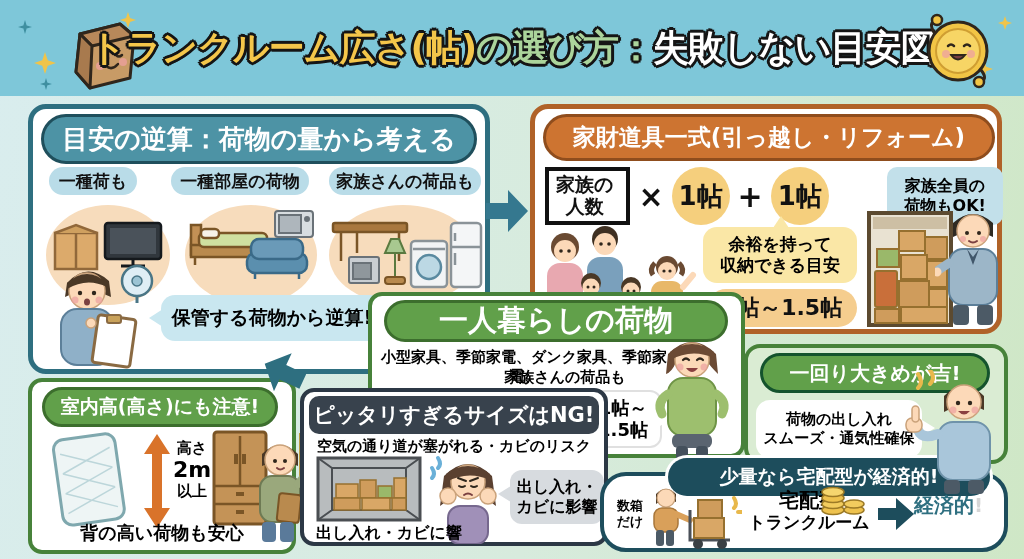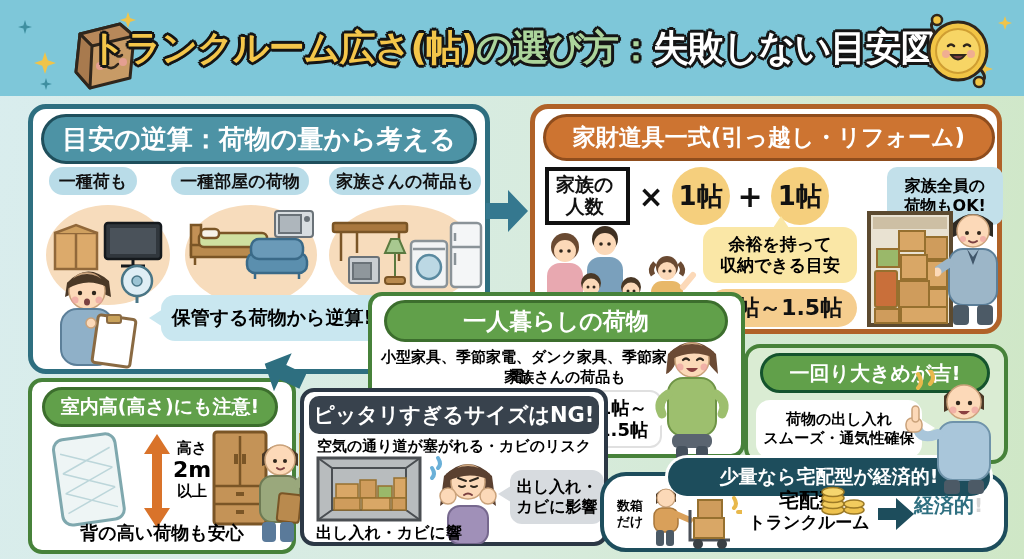--- a/index.html
+++ b/index.html
@@ -54,21 +54,21 @@
 .jo { width:58px; height:58px; background:#f5cf7d; border-radius:50%;
   display:flex; align-items:center; justify-content:center; font-weight:bold; font-size:26px; }
 .ok-badge { left:352px; top:58px; width:116px; height:58px; background:#c2e0ea; border-radius:10px; font-size:16px; }
 .bub-margin { left:168px; top:118px; width:154px; height:56px; background:#fae7a6; border-radius:14px; font-size:17px; }
 .bub-margin .tail { top:-11px; left:70px; border-left:8px solid transparent; border-right:8px solid transparent; border-bottom:12px solid #fae7a6; }
 .range-pill { left:172px; top:180px; width:150px; height:38px; background:#f5cd8e; border-radius:19px; font-size:22px; color:#111; }
 
 
 .p3 { left:368px; top:292px; width:377px; height:166px; border:4px solid #47823a; border-radius:14px; }
 .p3 .hdr { left:12px; top:4px; width:344px; height:42px; background:#61a04a;
-  border:3px solid #3c6e2d; border-radius:22px; font-size:23px; }
+  border:3px solid #3c6e2d; border-radius:22px; font-size:29px; }
 .items1 { position:absolute; left:6px; top:52px; width:292px; text-align:center; font-weight:bold; font-size:15px; }
 .items2 { position:absolute; left:90px; top:72px; width:206px; text-align:center; font-weight:bold; font-size:15px; }
 .bub-single { left:212px; top:94px; width:78px; height:58px; background:#fff; border:2px solid #e0e0e0; border-radius:12px; font-size:18px; }
 .bub-single .tail { right:-13px; top:18px; border-top:8px solid transparent; border-bottom:8px solid transparent; border-left:13px solid #fff; }
 
 
 .p4 { left:28px; top:378px; width:268px; height:176px; border:4px solid #47823a; border-radius:14px; }
 .p4 .hdr { left:10px; top:5px; width:236px; height:40px; background:#61a04a;
   border:3px solid #3c6e2d; border-radius:20px; font-size:19px; }
 .hlabel { position:absolute; left:138px; top:58px; width:44px; text-align:center; font-weight:bold; line-height:1.15; }

